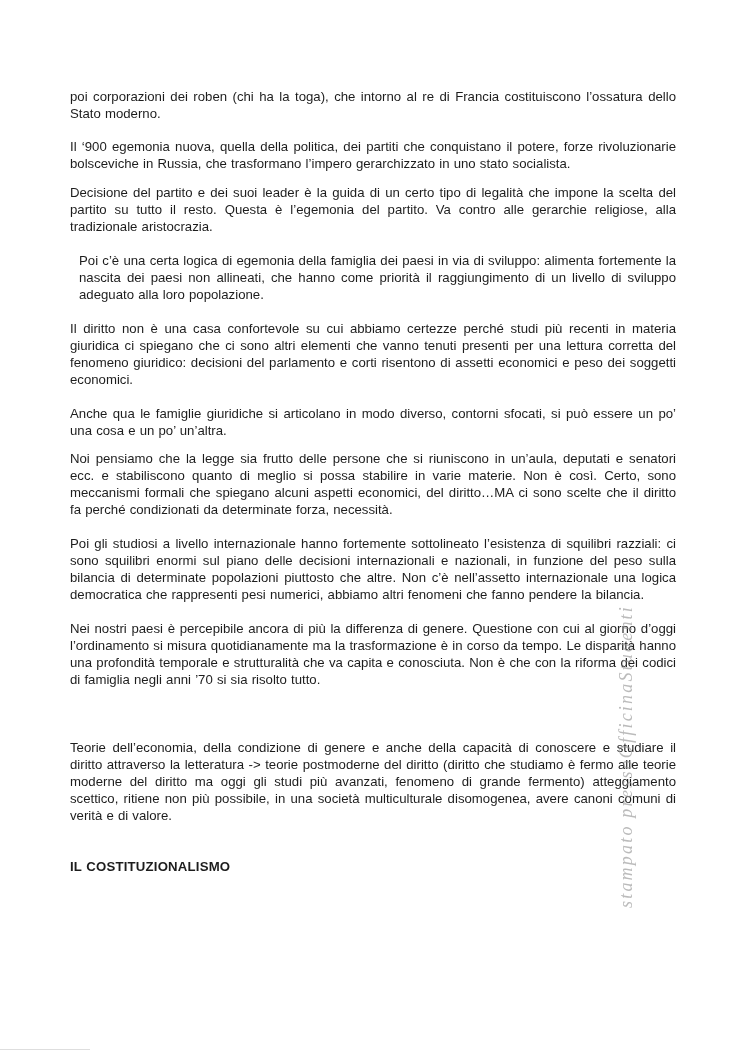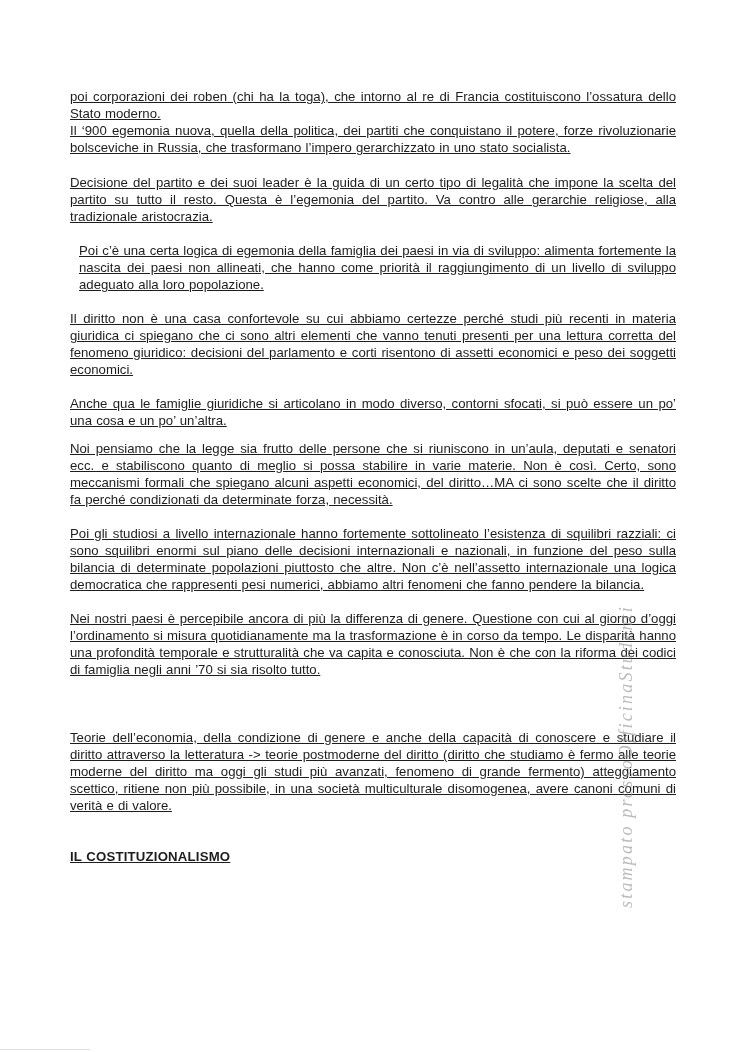--- a/index.html
+++ b/index.html
@@ -18,21 +18,20 @@
   .doc {
     position: absolute;
     left: 70px;
     top: 88px;
     width: 606px;
     font-size: 13.2px;
     line-height: 17px;
     color: #1d1d1d;
     text-align: justify;
     word-spacing: 0.5px;
-    text-decoration: underline;
   }
   .doc p {
     margin: 0;
   }
   .doc h2 {
     margin: 0;
     font-size: 13.2px;
     line-height: 17px;
     font-weight: bold;
     letter-spacing: 0.2px;
@@ -61,22 +60,22 @@
     height: 1px;
     background: rgba(160,160,160,0.35);
   }
 </style>
 </head>
 <body>
 
 <div class="page">
   <div class="doc">
       <p style="margin-top: 0px;">poi corporazioni dei roben (chi ha la toga), che intorno al re di Francia costituiscono l’ossatura dello Stato moderno.</p>
-      <p style="margin-top: 0px;">Il ‘900 egemonia nuova, quella della politica, dei partiti che conquistano il potere, forze rivoluzionarie bolsceviche in Russia, che trasformano l’impero gerarchizzato in uno stato socialista.</p>
-      <p style="margin-top: 18px;">Decisione del partito e dei suoi leader è la guida di un certo tipo di legalità che impone la scelta del partito su tutto il resto. Questa è l’egemonia del partito. Va contro alle gerarchie religiose, alla tradizionale aristocrazia.</p>
+      <p style="margin-top: 16px;">Il ‘900 egemonia nuova, quella della politica, dei partiti che conquistano il potere, forze rivoluzionarie bolsceviche in Russia, che trasformano l’impero gerarchizzato in uno stato socialista.</p>
+      <p style="margin-top: 12px;">Decisione del partito e dei suoi leader è la guida di un certo tipo di legalità che impone la scelta del partito su tutto il resto. Questa è l’egemonia del partito. Va contro alle gerarchie religiose, alla tradizionale aristocrazia.</p>
       <p style="margin-top: 17px; margin-left: 9px;">Poi c’è una certa logica di egemonia della famiglia dei paesi in via di sviluppo: alimenta fortemente la nascita dei paesi non allineati, che hanno come priorità il raggiungimento di un livello di sviluppo adeguato alla loro popolazione.</p>
       <p style="margin-top: 17px;">Il diritto non è una casa confortevole su cui abbiamo certezze perché studi più recenti in materia giuridica ci spiegano che ci sono altri elementi che vanno tenuti presenti per una lettura corretta del fenomeno giuridico: decisioni del parlamento e corti risentono di assetti economici e peso dei soggetti economici.</p>
       <p style="margin-top: 17px;">Anche qua le famiglie giuridiche si articolano in modo diverso, contorni sfocati, si può essere un po’ una cosa e un po’ un’altra.</p>
       <p style="margin-top: 11px;">Noi pensiamo che la legge sia frutto delle persone che si riuniscono in un’aula, deputati e senatori ecc. e stabiliscono quanto di meglio si possa stabilire in varie materie. Non è così. Certo, sono meccanismi formali che spiegano alcuni aspetti economici, del diritto…MA ci sono scelte che il diritto fa perché condizionati da determinate forza, necessità.</p>
       <p style="margin-top: 17px;">Poi gli studiosi a livello internazionale hanno fortemente sottolineato l’esistenza di squilibri razziali: ci sono squilibri enormi sul piano delle decisioni internazionali e nazionali, in funzione del peso sulla bilancia di determinate popolazioni piuttosto che altre. Non c’è nell’assetto internazionale una logica democratica che rappresenti pesi numerici, abbiamo altri fenomeni che fanno pendere la bilancia.</p>
       <p style="margin-top: 17px;">Nei nostri paesi è percepibile ancora di più la differenza di genere. Questione con cui al giorno d’oggi l’ordinamento si misura quotidianamente ma la trasformazione è in corso da tempo. Le disparità hanno una profondità temporale e strutturalità che va capita e conosciuta. Non è che con la riforma dei codici di famiglia negli anni ’70 si sia risolto tutto.</p>
       <p style="margin-top: 51px;">Teorie dell’economia, della condizione di genere e anche della capacità di conoscere e studiare il diritto attraverso la letteratura -&gt; teorie postmoderne del diritto (diritto che studiamo è fermo alle teorie moderne del diritto ma oggi gli studi più avanzati, fenomeno di grande fermento) atteggiamento scettico, ritiene non più possibile, in una società multiculturale disomogenea, avere canoni comuni di verità e di valore.</p>
       <h2 style="margin-top: 34px;">IL COSTITUZIONALISMO</h2>
     </div>
   <div class="watermark">stampato pressoOfficinaStudenti</div>

